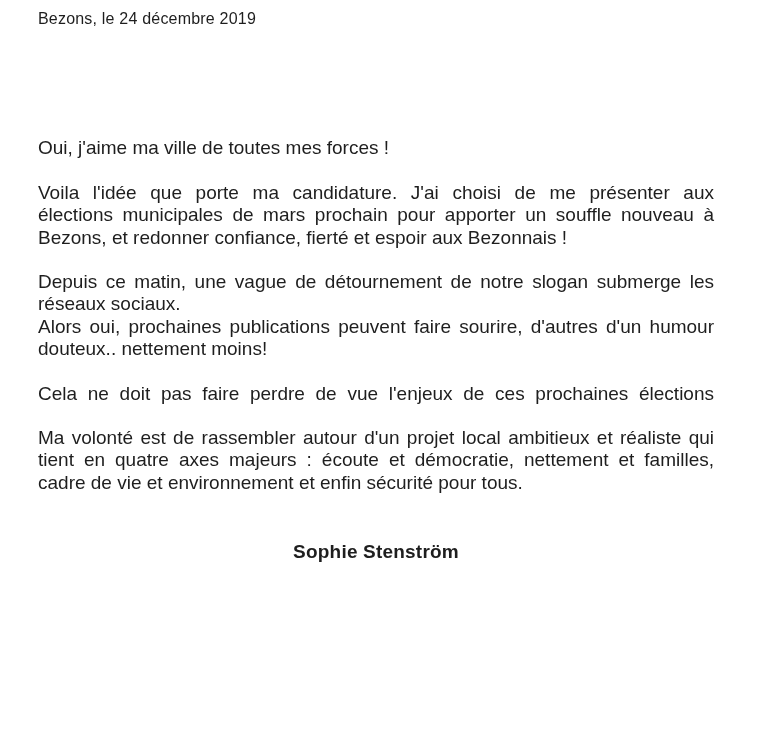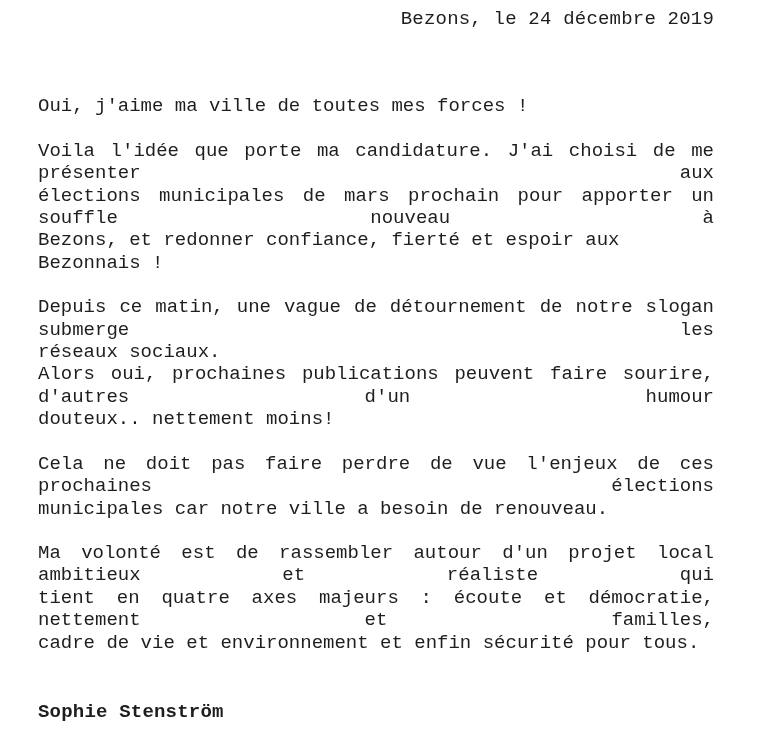--- a/index.html
+++ b/index.html
@@ -12,46 +12,44 @@
     width: 770px;
     height: 736px;
     box-sizing: border-box;
     background: #ffffff;
     padding: 8px 56px 0 38px;
     font-family: "Liberation Sans", "DejaVu Sans", sans-serif;
     color: #1e1e1e;
     overflow: hidden;
   }
   .date-line {
-    text-align: right;
-    font-size: 19px;
+    text-align: left;
+    font-size: 16px;
     line-height: 22.4px;
     letter-spacing: 0.2px;
-    font-family: Liberation Mono, monospace;
   }
   .letter-body {
-    margin-top: 65px;
-    font-family: Liberation Mono, monospace;
+    margin-top: 107px;
   }
   .para {
     margin: 0 0 22px 0;
     font-size: 19px;
     line-height: 22.4px;
   }
   .ln {
     text-align: left;
     white-space: normal;
   }
   .ln.j {
     text-align: justify;
     text-align-last: justify;
   }
   .signature {
     margin-top: 47px;
-    text-align: left;
+    text-align: center;
     font-size: 19px;
     line-height: 22.4px;
     font-weight: bold;
     letter-spacing: 0.2px;
   }
 </style>
 </head>
 <body>
 
 <div class="page">
@@ -72,21 +70,20 @@
 
     <p class="para">
       <span class="ln j" style="display:block">Depuis ce matin, une vague de détournement de notre slogan submerge les</span>
       <span class="ln" style="display:block">réseaux sociaux.</span>
       <span class="ln j" style="display:block">Alors oui, prochaines publications peuvent faire sourire, d'autres d'un humour</span>
       <span class="ln" style="display:block">douteux.. nettement moins!</span>
     </p>
 
     <p class="para">
       <span class="ln j" style="display:block">Cela ne doit pas faire perdre de vue l'enjeux de ces prochaines élections</span>
-      <span class="ln" style="display:block">municipales car notre ville a besoin de renouveau.</span>
     </p>
 
     <p class="para">
       <span class="ln j" style="display:block">Ma volonté est de rassembler autour d'un projet local ambitieux et réaliste qui</span>
       <span class="ln j" style="display:block">tient en quatre axes majeurs : écoute et démocratie, nettement et familles,</span>
       <span class="ln" style="display:block">cadre de vie et environnement et enfin sécurité pour tous.</span>
     </p>
 
 
     <div class="signature">Sophie Stenström</div>

